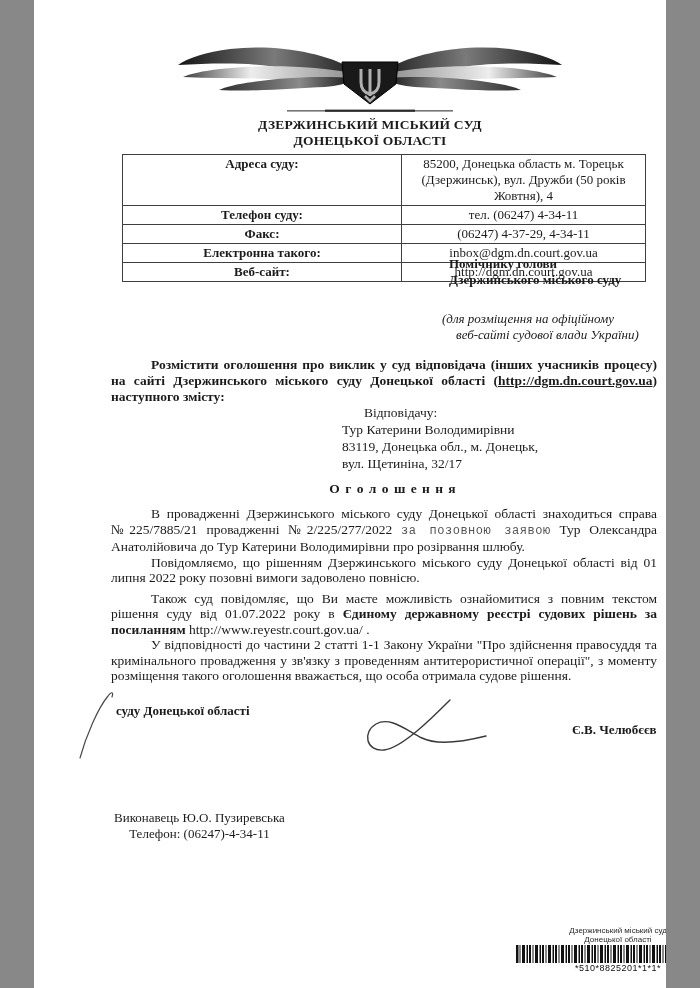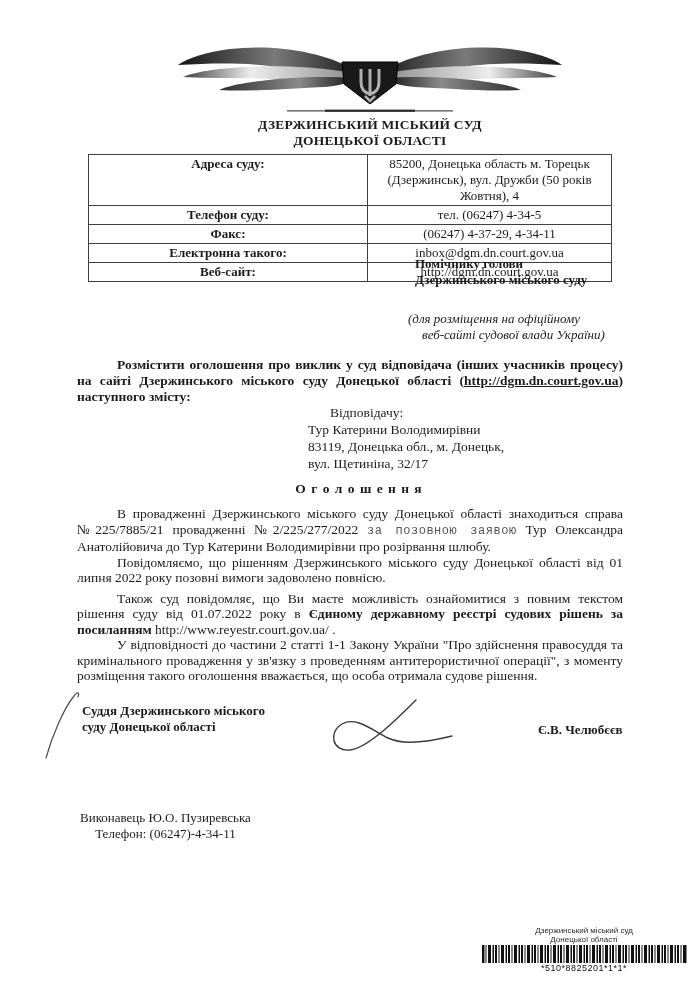--- a/index.html
+++ b/index.html
@@ -1,18 +1,18 @@
 <!DOCTYPE html>
 <html lang="uk"><head>
 <meta charset="utf-8">
 <style>
   html,body{margin:0;padding:0;background:#888;}
   .page{
     position:relative;
-    width:700px;height:988px;
+    width:632px;height:988px;
     margin:0 auto;
     background:#ffffff;
     color:#1b1b1b;
     font-family:"Liberation Serif", serif;
     overflow:hidden;
   }
   
   .emblem{position:absolute;top:42px;left:0;width:100%;text-align:center;padding-left:40px;box-sizing:border-box;}
   .court-title{
     position:absolute;top:117px;left:0;width:100%;
@@ -114,21 +114,21 @@
   </div>
 
   <table class="contact-table">
     <tbody>
       <tr>
         <td class="lbl">Адреса суду:</td>
         <td class="val">85200, Донецька область м. Торецьк (Дзержинськ), вул. Дружби (50 років Жовтня),  4</td>
       </tr>
       <tr>
         <td class="lbl">Телефон суду:</td>
-        <td class="val">тел. (06247) 4-34-5</td>
+        <td class="val">тел. (06247) 4-34-11</td>
       </tr>
       <tr>
         <td class="lbl">Факс:</td>
         <td class="val">(06247) 4-37-29, 4-34-11</td>
       </tr>
       <tr>
         <td class="lbl">Електронна такого:</td>
         <td class="val">inbox@dgm.dn.court.gov.ua</td>
       </tr>
       <tr>
@@ -163,21 +163,20 @@
     <p class="sp"><span>Також суд повідомляє, що Ви маєте можливість ознайомитися з повним текстом рішення суду від 01.07.2022 року в </span><span class="bold">Єдиному державному реєстрі судових рішень за посиланням</span><span> http://www.reyestr.court.gov.ua/ .</span></p>
     <p>У відповідності до частини 2 статті 1-1 Закону України "Про здійснення правосуддя та кримінального провадження у зв'язку з проведенням антитерористичної операції", з моменту розміщення такого оголошення вважається, що особа отримала судове рішення.</p>
   </div>
 
   <div class="pen-stroke">
     <svg width="45" height="75" viewBox="0 0 45 75" xmlns="http://www.w3.org/2000/svg">
       <path d="M6 70 C 12 48, 24 20, 34 8 C 37 4, 40 3, 38 9" stroke="#4a4a4a" stroke-width="1.2" fill="none" stroke-linecap="round"></path>
     </svg>
   </div>
   <div class="sign-role">
-    <div>Суддя Дзержинського міського</div>
     <div>суду Донецької області</div>
   </div>
   <div class="autograph">
     <svg width="140" height="60" viewBox="0 0 140 60" xmlns="http://www.w3.org/2000/svg">
       <path d="M96 4 C 78 22, 48 52, 30 54 C 12 56, 8 36, 22 28 C 36 20, 52 34, 68 42 C 82 49, 108 46, 132 40" stroke="#3a3a3a" stroke-width="1.4" fill="none" stroke-linecap="round"></path>
     </svg>
   </div>
   <div class="sign-name">Є.В. Челюбєєв</div>
 
   <div class="executor">

